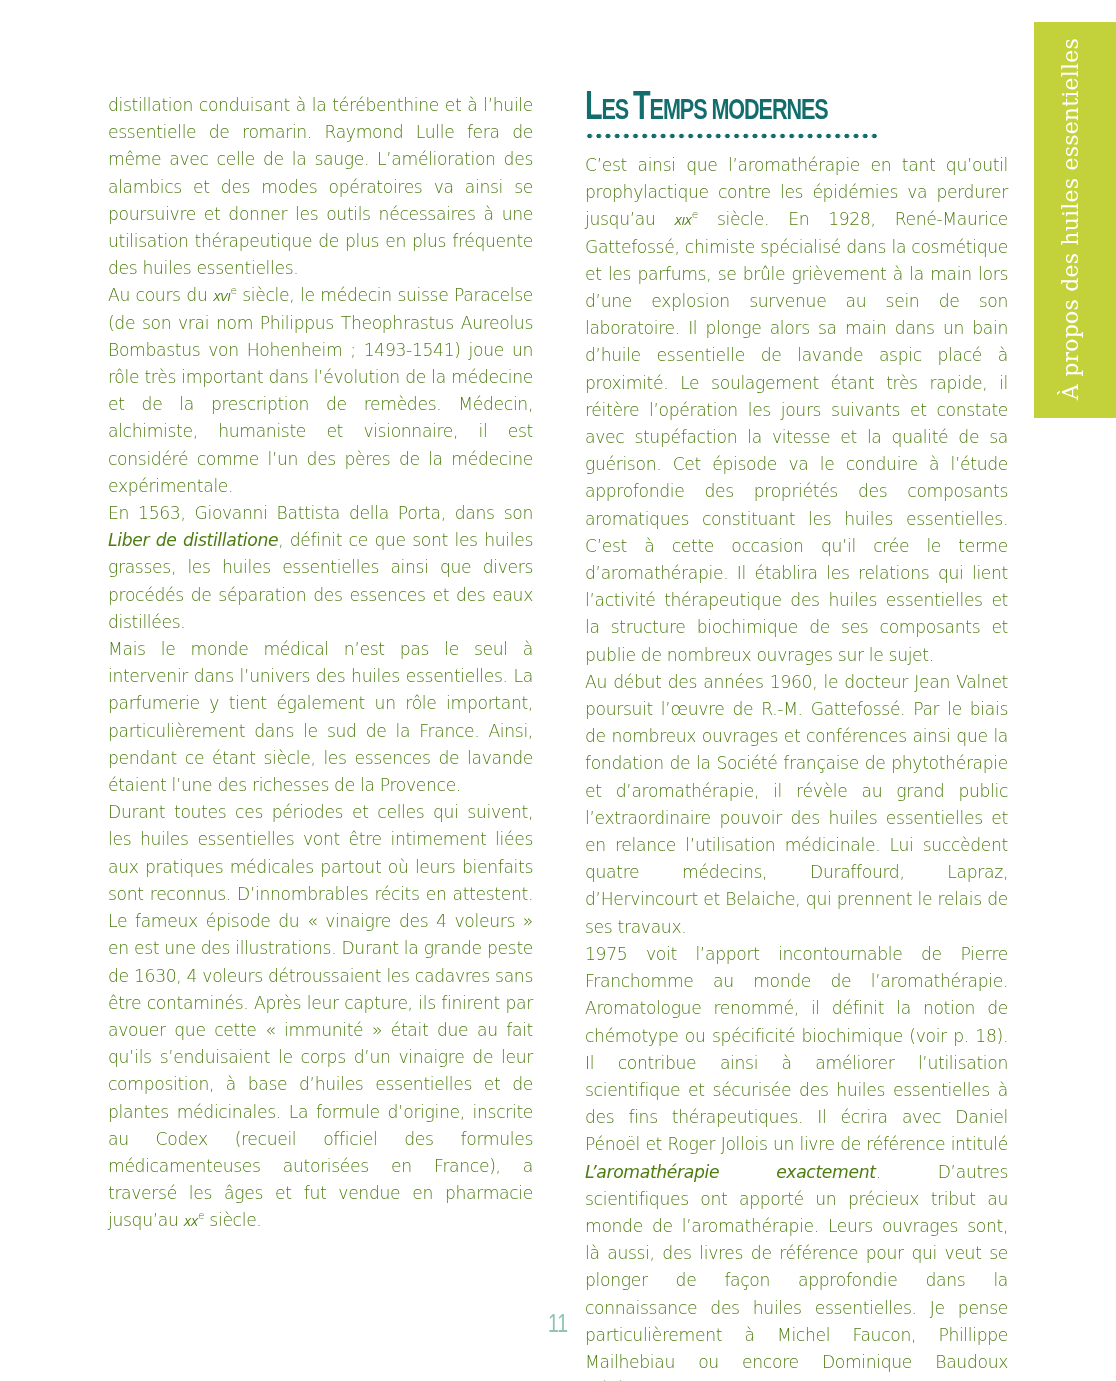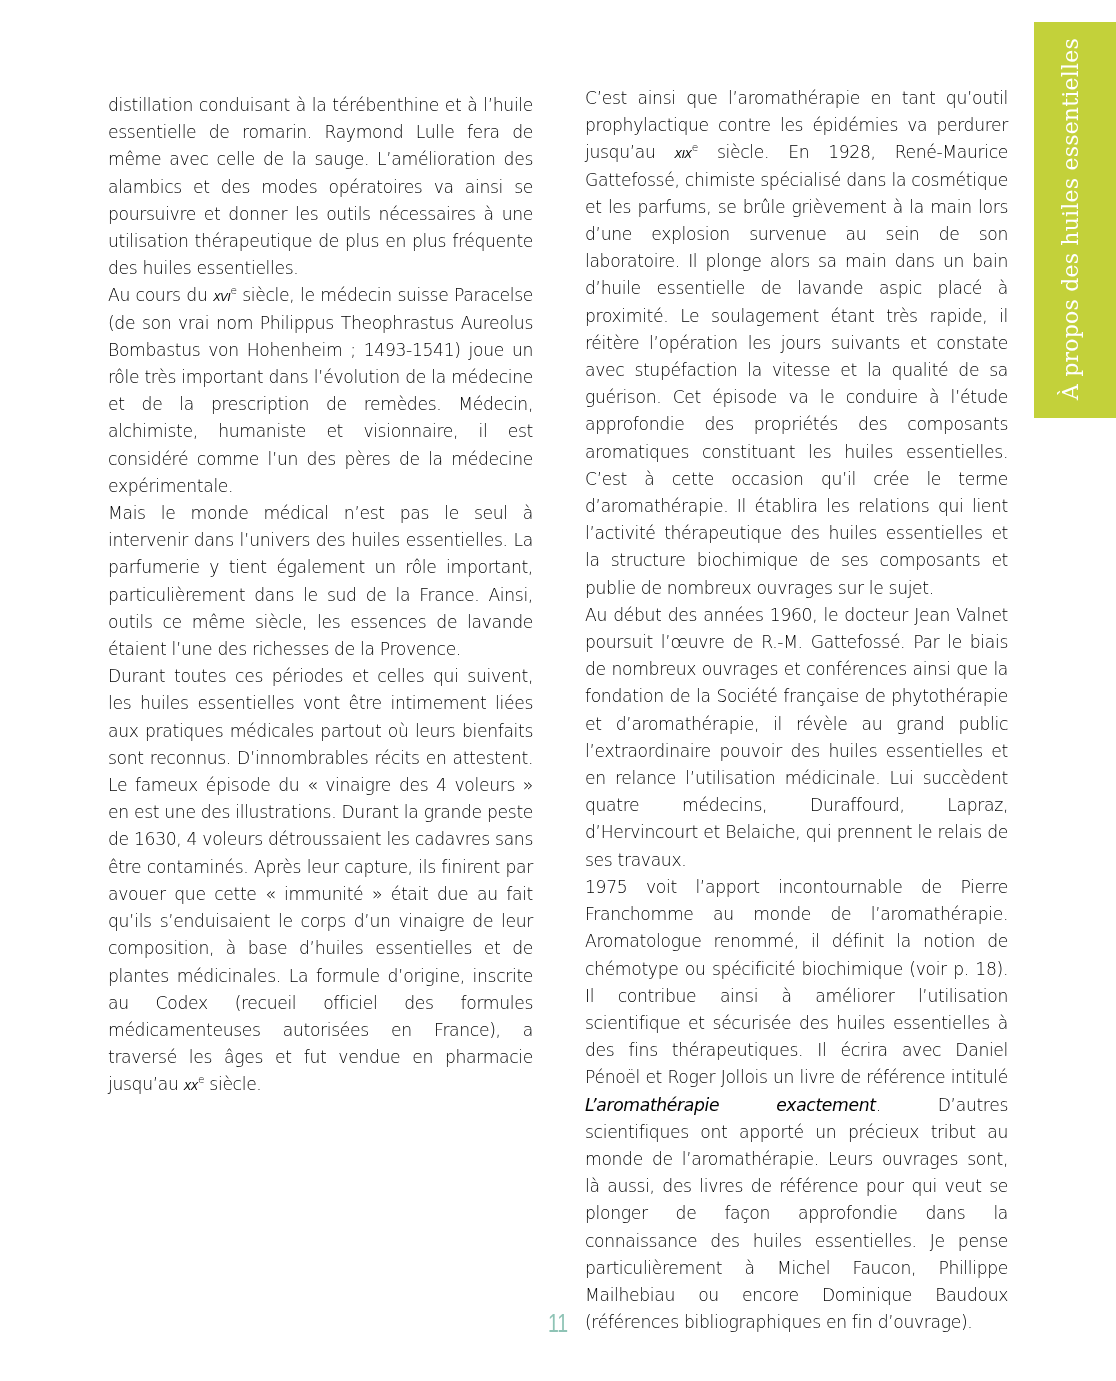--- a/index.html
+++ b/index.html
@@ -1,20 +1,20 @@
 <!DOCTYPE html>
 <html><head>
 <meta charset="utf-8">
 <style>
   html, body { margin: 0; padding: 0; background: #ffffff; }
   body { width: 1116px; height: 1381px; position: relative; overflow: hidden; font-family: "Liberation Sans", sans-serif; color: #1e1e1e; }
   .col { position: absolute; top: 92px; }
   .col-left { left: 108px; width: 425px; }
   .col-right { left: 585px; width: 423px; top: 85px; }
-  .para { margin: 0; font-size: 17.2px; line-height: 27.2px; text-align: justify; hyphens: manual; font-family: "DejaVu Sans", sans-serif; font-weight: 300; letter-spacing: -0.35px; color: #000000; }
+  .para { margin: 0; font-size: 17.2px; line-height: 27.2px; text-align: justify; hyphens: manual; font-family: "DejaVu Sans", sans-serif; font-weight: 300; letter-spacing: -0.35px; color: #4d7c0f; }
   .para em { font-style: italic; }
   .heading-wrap { display: inline-block; margin-top: 0; }
   .heading { margin: 0; font-family: "Liberation Sans", sans-serif; font-weight: 700; color: #136d6d; font-size: 40px; line-height: 40px; letter-spacing: -1.5px; transform: scaleX(0.72); transform-origin: left center; white-space: nowrap; text-transform: uppercase; }
   .heading .big { font-size: 40px; }
   .heading .small { font-size: 30px; }
   .dots { height: 6px; margin-top: 4px; background-image: radial-gradient(circle, #136d6d 2.2px, transparent 2.6px); background-size: 9.2px 6px; background-repeat: repeat-x; }
   .h-renaissance { margin-top: 45px; margin-bottom: 12px; }
   .h-modernes { margin-bottom: 13px; }
   .sidebar-tab { position: absolute; left: 1034px; top: 22px; width: 82px; height: 396px; background: #c3d13a; }
   .sidebar-text { position: absolute; left: 1058px; top: 400px; transform: rotate(-90deg); transform-origin: left top; white-space: nowrap; font-family: "DejaVu Serif", serif; color: #ffffff; font-size: 22px; letter-spacing: 0.2px; }
@@ -27,27 +27,32 @@
 
 <div class="sidebar-tab"></div>
 <div class="sidebar-text">À propos des huiles essentielles</div>
 
 <div class="col col-left">
   <p class="para">distillation conduisant à la térébenthine et à l’huile essentielle de romarin. Raymond Lulle fera de même avec celle de la sauge. L’amélioration des alambics et des modes opératoires va ainsi se poursuivre et donner les outils nécessaires à une utilisation thérapeutique de plus en plus fréquente des huiles essentielles.</p>
 
 
   <p class="para"><span>Au cours du </span><span class="smallcaps">xvi</span><sup class="sc">e</sup><span> siècle, le médecin suisse Paracelse (de son vrai nom Philippus Theophrastus Aureolus Bombastus von Hohenheim ; 1493-1541) joue un rôle très important dans l’évolution de la médecine et de la prescription de remèdes. Médecin, alchimiste, humaniste et visionnaire, il est considéré comme l’un des pères de la médecine expérimentale.</span></p>
 
+  <p class="para"><span>En 1563, Giovanni Battista della Porta, dans son </span><em>Liber de distillatione</em><span>, définit ce que sont les huiles grasses, les huiles essentielles ainsi que divers procédés de séparation des essences et des eaux distillées.</span></p>
 
-  <p class="para">Mais le monde médical n’est pas le seul à intervenir dans l’univers des huiles essentielles. La parfumerie y tient également un rôle important, particulièrement dans le sud de la France. Ainsi, outils ce même siècle, les essences de lavande étaient l’une des richesses de la Provence.</p>
+  <p class="para">Mais le monde médical n’est pas le seul à intervenir dans l’univers des huiles essentielles. La parfumerie y tient également un rôle important, particulièrement dans le sud de la France. Ainsi, pendant ce étant siècle, les essences de lavande étaient l’une des richesses de la Provence.</p>
 
   <p class="para"><span>Durant toutes ces périodes et celles qui suivent, les huiles essentielles vont être intimement liées aux pratiques médicales partout où leurs bienfaits sont reconnus. D’innombrables récits en attestent. Le fameux épisode du « vinaigre des 4 voleurs » en est une des illustrations. Durant la grande peste de 1630, 4 voleurs détroussaient les cadavres sans être contaminés. Après leur capture, ils finirent par avouer que cette « immunité » était due au fait qu’ils s’enduisaient le corps d’un vinaigre de leur composition, à base d’huiles essentielles et de plantes médicinales. La formule d’origine, inscrite au Codex (recueil officiel des formules médicamenteuses autorisées en France), a traversé les âges et fut vendue en pharmacie jusqu’au </span><span class="smallcaps">xx</span><sup class="sc">e</sup><span> siècle.</span></p>
 </div>
 
 <div class="col col-right">
+  <div class="heading-wrap h-modernes">
+    <h2 class="heading"><span class="big">L</span><span class="small">es </span><span class="big">T</span><span class="small">emps modernes</span></h2>
+    <div class="dots" style="width:294px"></div>
+  </div>
 
   <p class="para"><span>C’est ainsi que l’aromathérapie en tant qu’outil prophylactique contre les épidémies va perdurer jusqu’au </span><span class="smallcaps">xix</span><sup class="sc">e</sup><span> siècle. En 1928, René-Maurice Gattefossé, chimiste spécialisé dans la cosmétique et les parfums, se brûle grièvement à la main lors d’une explosion survenue au sein de son laboratoire. Il plonge alors sa main dans un bain d’huile essentielle de lavande aspic placé à proximité. Le soulagement étant très rapide, il réitère l’opération les jours suivants et constate avec stupéfaction la vitesse et la qualité de sa guérison. Cet épisode va le conduire à l’étude approfondie des propriétés des composants aromatiques constituant les huiles essentielles. C’est à cette occasion qu’il crée le terme d’aromathérapie. Il établira les relations qui lient l’activité thérapeutique des huiles essentielles et la structure biochimique de ses composants et publie de nombreux ouvrages sur le sujet.</span></p>
 
   <p class="para">Au début des années 1960, le docteur Jean Valnet poursuit l’œuvre de R.-M. Gattefossé. Par le biais de nombreux ouvrages et conférences ainsi que la fondation de la Société française de phytothérapie et d’aromathérapie, il révèle au grand public l’extraordinaire pouvoir des huiles essentielles et en relance l’utilisation médicinale. Lui succèdent quatre médecins, Duraffourd, Lapraz, d’Hervincourt et Belaiche, qui prennent le relais de ses travaux.</p>
 
   <p class="para"><span>1975 voit l’apport incontournable de Pierre Franchomme au monde de l’aromathérapie. Aromatologue renommé, il définit la notion de chémotype ou spécificité biochimique (voir p. 18). Il contribue ainsi à améliorer l’utilisation scientifique et sécurisée des huiles essentielles à des fins thérapeutiques. Il écrira avec Daniel Pénoël et Roger Jollois un livre de référence intitulé </span><em>L’aromathérapie exactement</em><span>. D’autres scientifiques ont apporté un précieux tribut au monde de l’aromathérapie. Leurs ouvrages sont, là aussi, des livres de référence pour qui veut se plonger de façon approfondie dans la connaissance des huiles essentielles. Je pense particulièrement à Michel Faucon, Phillippe Mailhebiau ou encore Dominique Baudoux (références bibliographiques en fin d’ouvrage).</span></p>
 </div>
 
 <div class="page-number">11</div>
 

